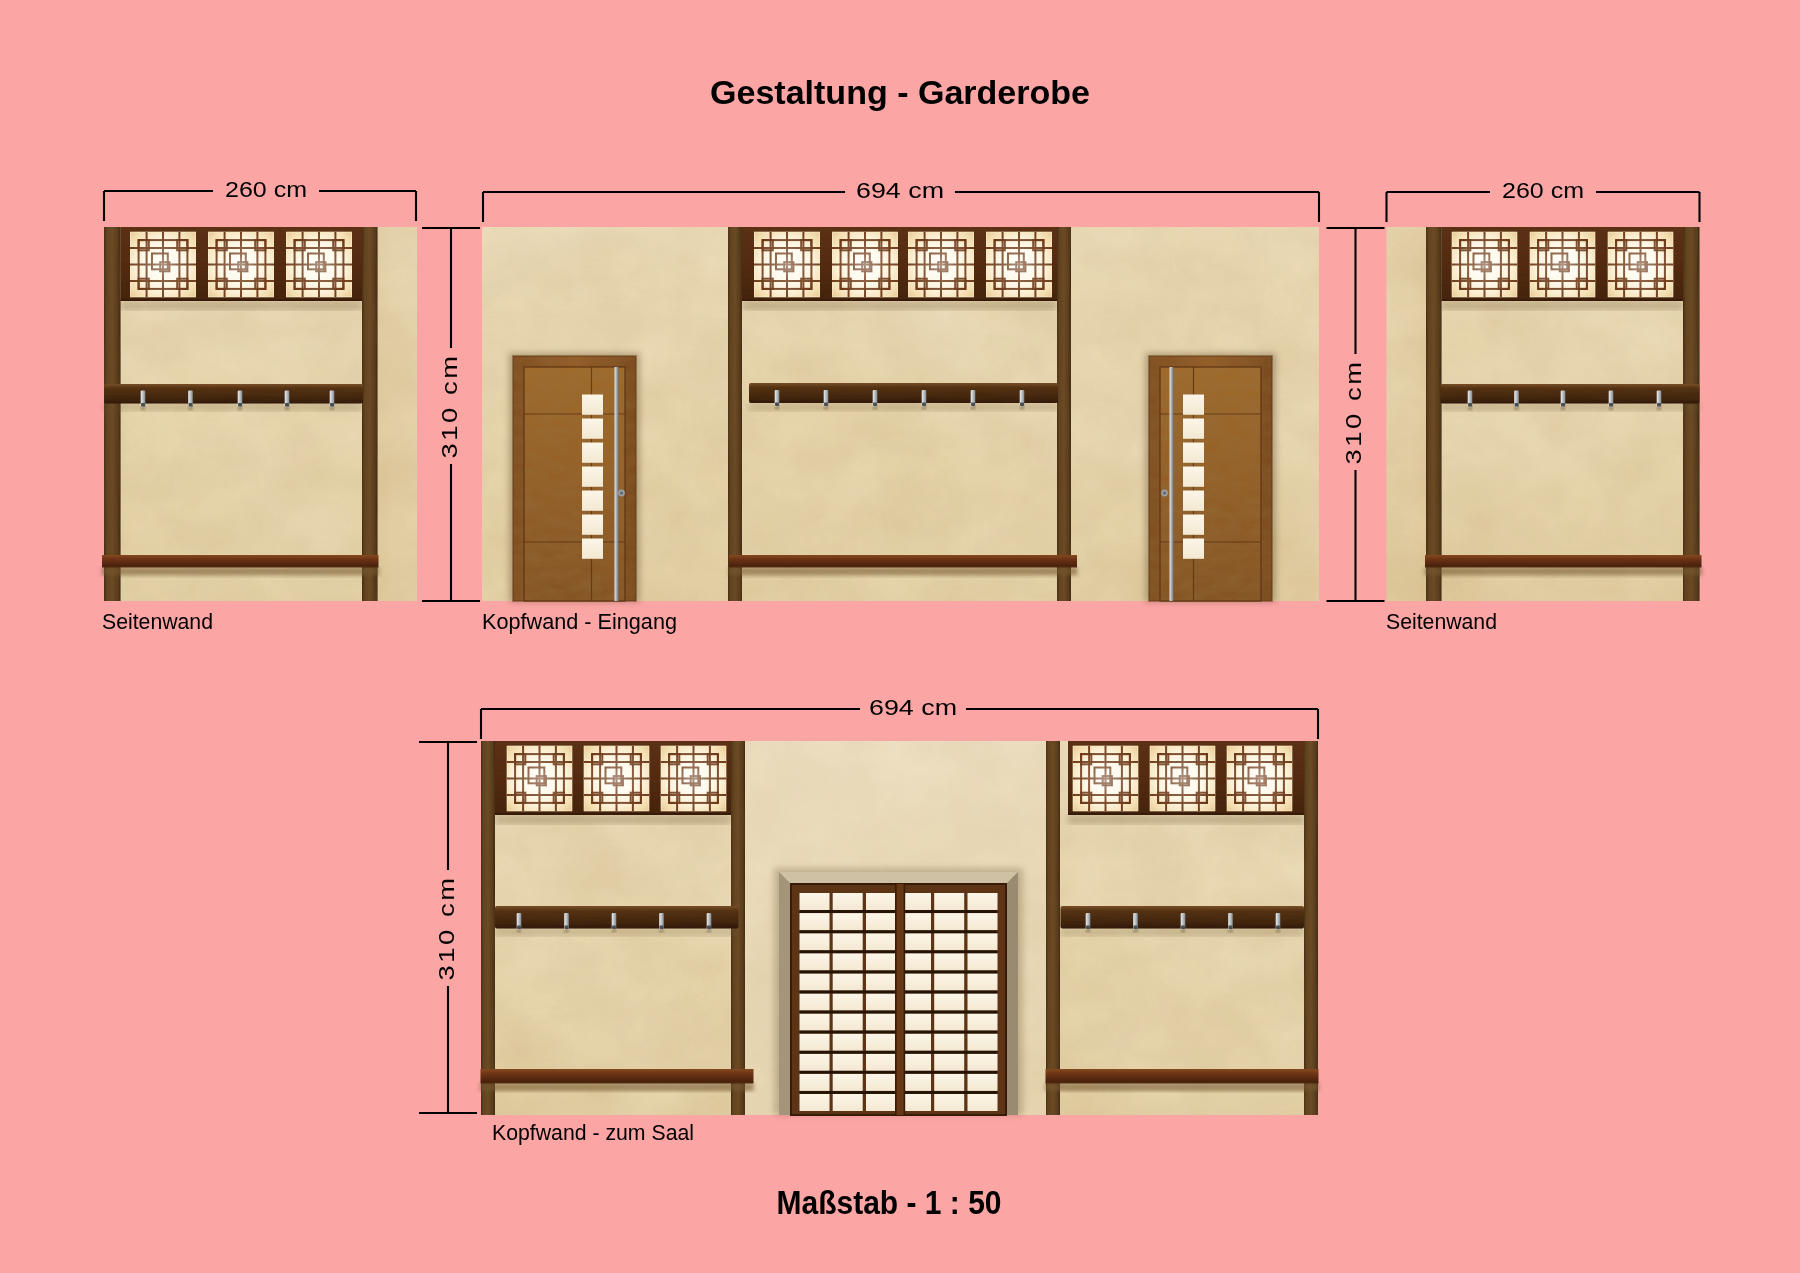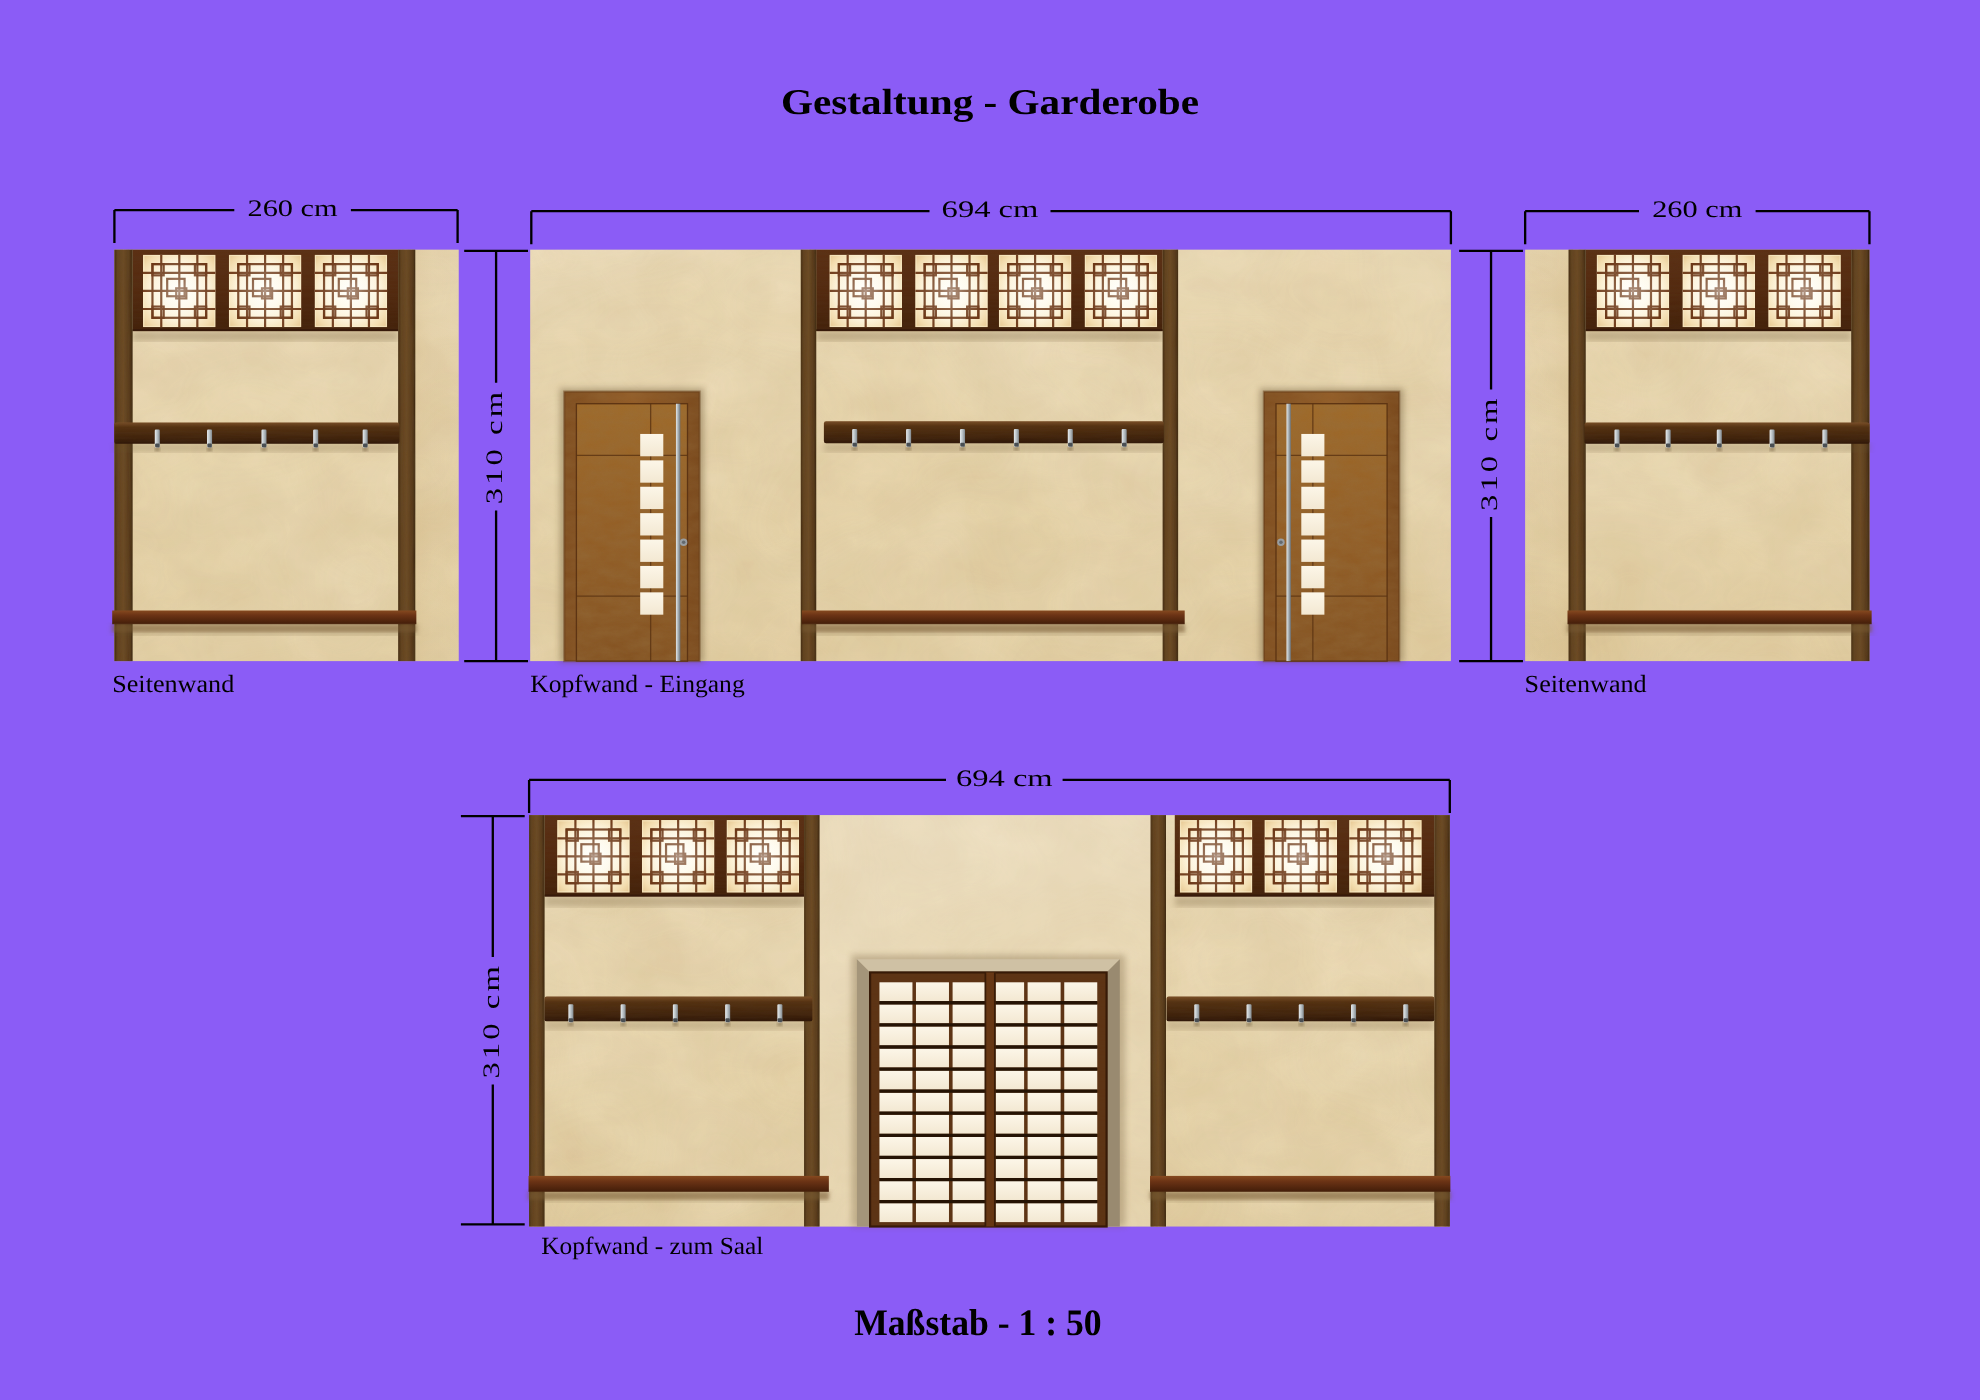--- a/index.html
+++ b/index.html
@@ -1,14 +1,14 @@
 <!DOCTYPE html>
 <html><head><meta charset="utf-8"><title>Gestaltung - Garderobe</title><style>
 html,body{margin:0;padding:0;background:#fff}
-#page{position:relative;width:1800px;height:1273px;background:#8b5cf6;overflow:hidden;font-family:Liberation Serif, serif}
+#page{position:relative;width:1800px;height:1273px;background:#fca5a5;overflow:hidden;font-family:Liberation Sans, sans-serif}
 </style></head><body>
 <div id="page">
 <svg width="1800" height="1273" viewBox="0 0 1800 1273">
 <defs>
 <radialGradient id="glowG" cx="50%" cy="50%" r="75%">
           <stop offset="0" stop-color="#fffffb"></stop>
           <stop offset="0.3" stop-color="#fefbf0"></stop>
           <stop offset="0.55" stop-color="#fcf1d6"></stop>
           <stop offset="0.78" stop-color="#f3ddb0"></stop>
           <stop offset="1" stop-color="#dfbc82"></stop>

